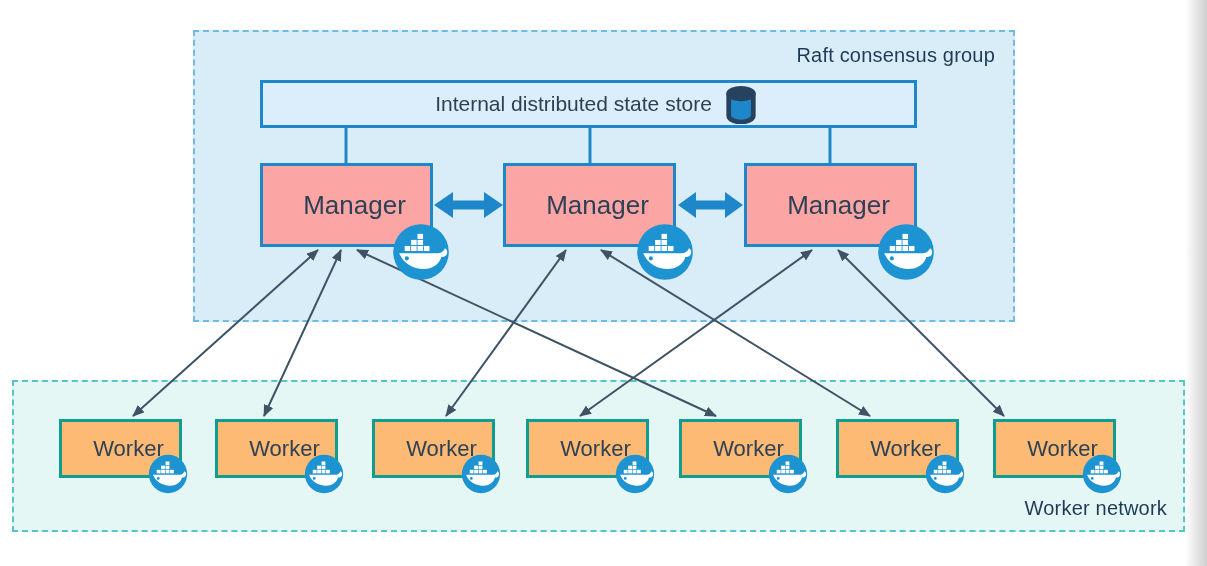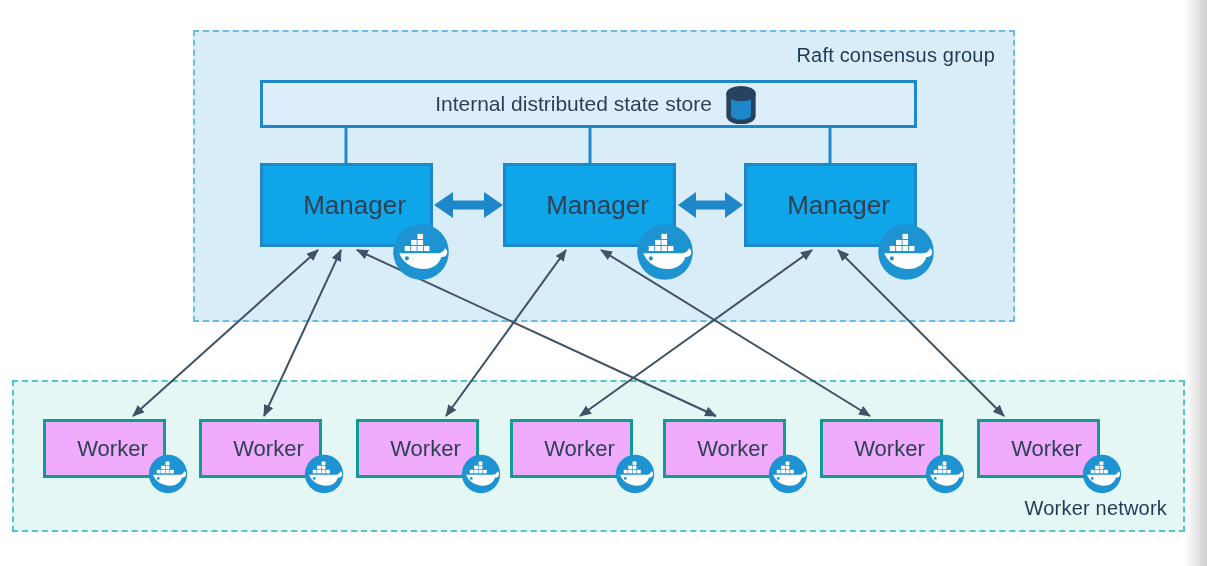--- a/index.html
+++ b/index.html
@@ -25,25 +25,25 @@
   .node{
     position:absolute;box-sizing:border-box;display:flex;
     align-items:center;justify-content:center;color:#2e4154;padding-left:16px;
   }
   .store-box{
     left:260px;top:80px;width:657px;height:48px;
     background:#dceefc;border:3px solid #1e87c9;font-size:21px;gap:12px;
   }
   .manager{
     top:163px;width:173px;height:84px;
-    background:#0ea5e9;border:3px solid #1e87c9;font-size:26px;
+    background:#fca5a5;border:3px solid #1e87c9;font-size:26px;
   }
   .worker{
     top:419px;width:123px;height:59px;
-    background:#f0abfc;border:3px solid #0f9d92;font-size:22px;
+    background:#fdba74;border:3px solid #0f9d92;font-size:22px;margin-left:16px;
   }
   .overlay{position:absolute;left:0;top:0;z-index:3;pointer-events:none;}
   .docker{position:absolute;z-index:4;}
   .db-icon{flex:0 0 auto;margin-top:2px;}
   .edge-shadow{
     position:absolute;right:0;top:0;width:22px;height:566px;z-index:5;
     background:linear-gradient(to right, rgba(207,207,207,0), #cfcfcf);
   }
 </style>
 </head>

